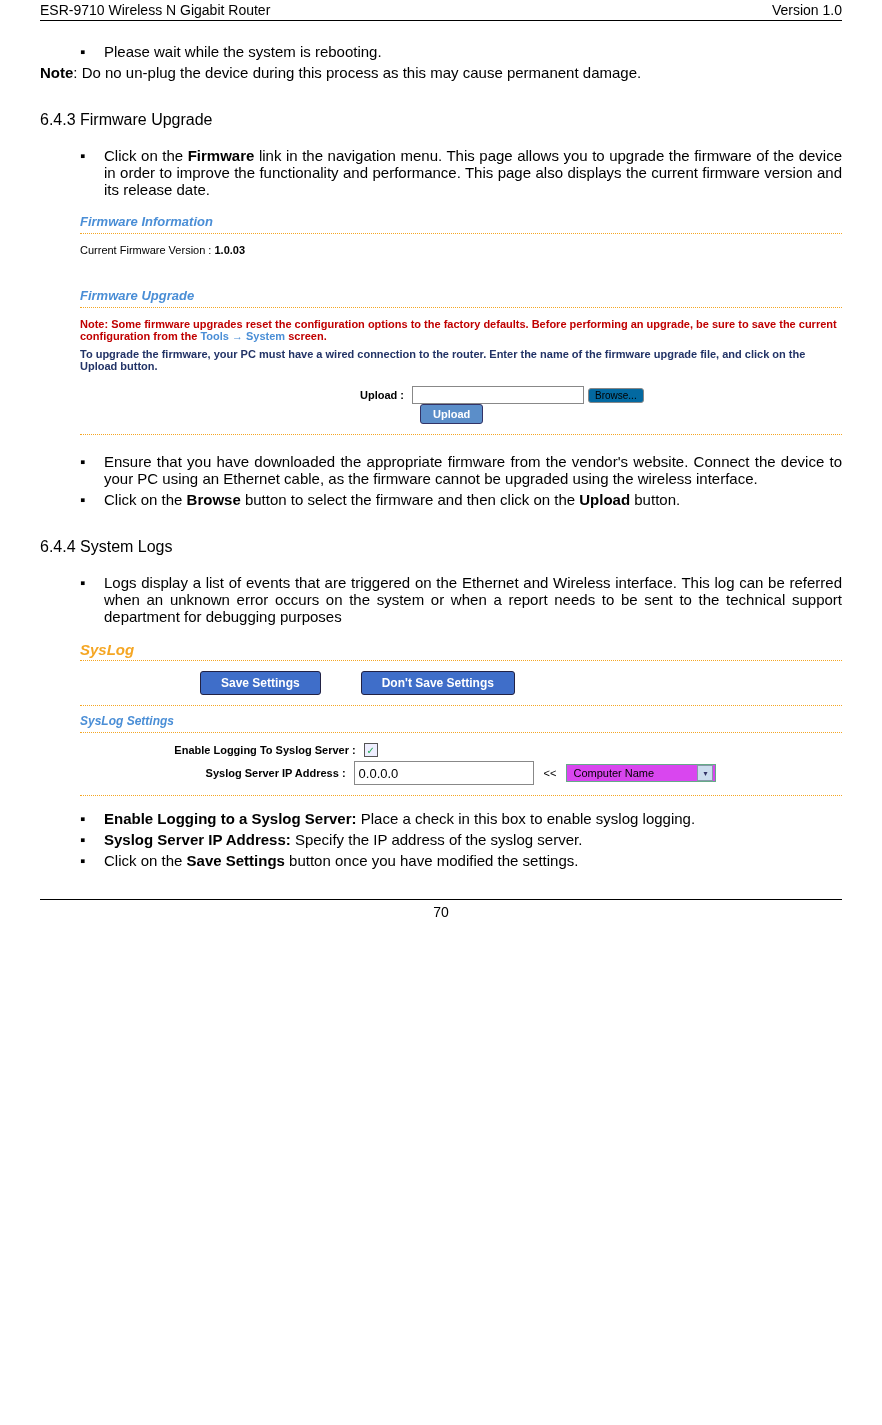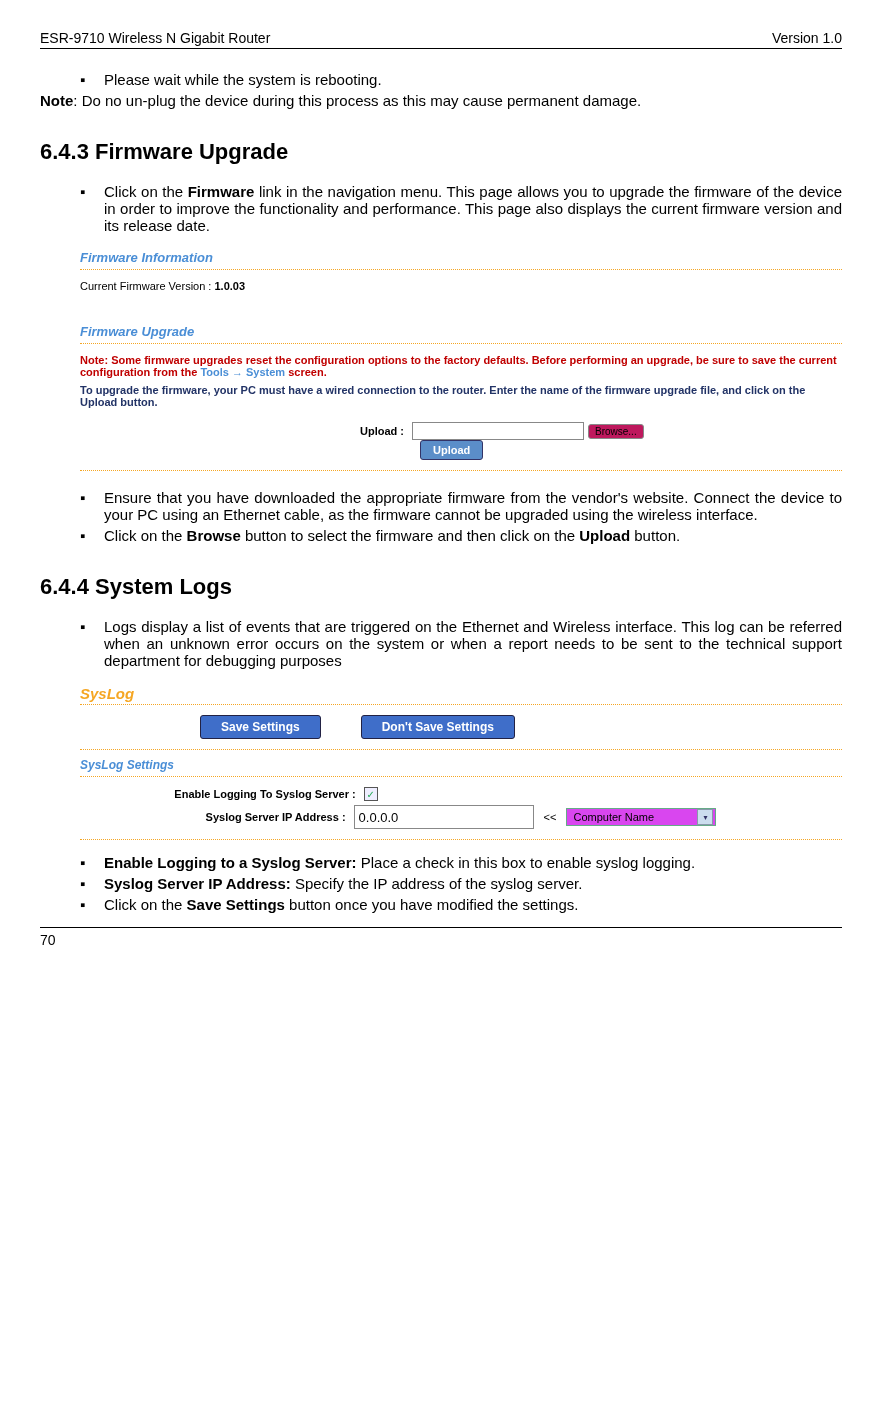--- a/index.html
+++ b/index.html
@@ -6,21 +6,21 @@
     font-family: Arial, Helvetica, sans-serif;
     font-size: 15px;
     color: #000;
     margin: 0;
     padding: 0;
     background: #fff;
   }
   .page {
     width: 842px;
     margin: 0 auto;
-    padding: 30px 20px 20px 20px;
+    padding: 2px 20px 20px 20px;
     box-sizing: border-box;
   }
   .top-header {
     display: flex;
     justify-content: space-between;
     font-size: 14px;
     border-bottom: 1px solid #000;
     padding-bottom: 2px;
     margin-bottom: 22px;
   }
@@ -34,22 +34,22 @@
   }
   .bullet-row .text {
     flex: 1;
     text-align: justify;
   }
   .note-line {
     margin: 0 0 30px 0;
     text-align: justify;
   }
   h2 {
-    font-size: 22px;
-    font-weight: bold;
+    font-size: 16px;
+    font-weight: normal;
     margin: 0 0 18px 0;
   }
   .para {
     margin-bottom: 16px;
   }
 
   
   .fw-panel {
     margin: 10px 0 18px 40px;
     font-size: 11px;
@@ -98,21 +98,21 @@
     height: 16px;
     background: #fff;
     border: 1px solid #888;
     margin-right: 4px;
   }
   .browse-btn {
     font-size: 10px;
     padding: 1px 6px;
     border: 1px solid #888;
     border-radius: 3px;
-    background: #be185d;
+    background: #0369a1;
   }
   .upload-btn-row {
     padding-left: 340px;
   }
   .upload-btn {
     display: inline-block;
     background: #5b8ec9;
     border: 1px solid #336;
     color: #fff;
     font-size: 11px;
@@ -215,22 +215,22 @@
     border:1px solid #89a;
     display:inline-flex;
     align-items:center;
     justify-content:center;
     font-size:8px;
     color:#336;
   }
 
   .footer {
     border-top: 1px solid #000;
-    margin-top: 14px;
-    text-align: left;
+    margin-top: 30px;
+    text-align: center;
     font-size: 14px;
     padding-top: 4px;
   }
   .bold { font-weight: bold; }
 </style>
 </head>
 <body>
 
 <div class="page">
 

